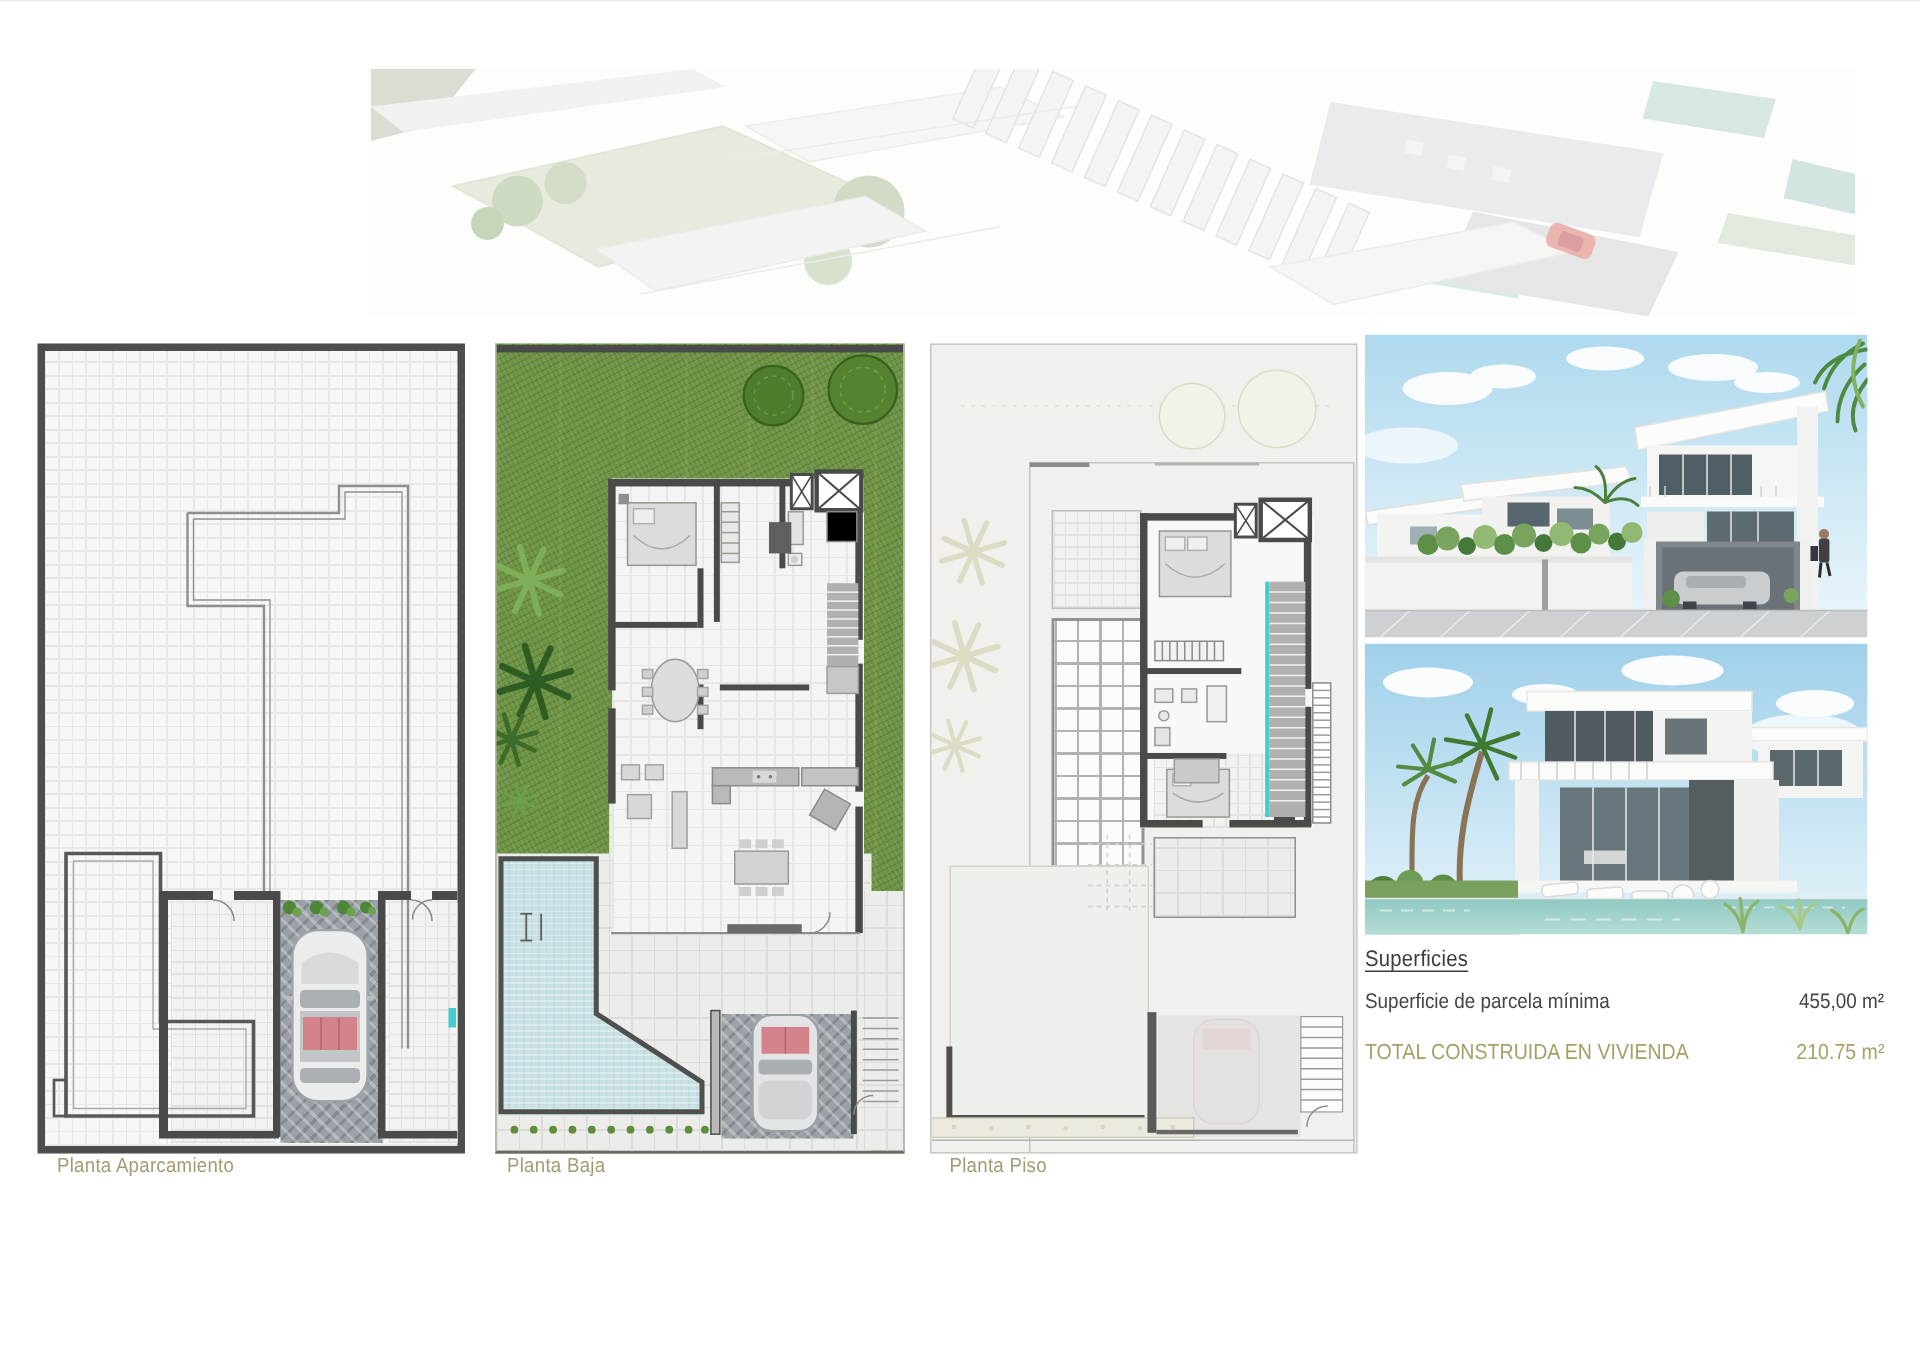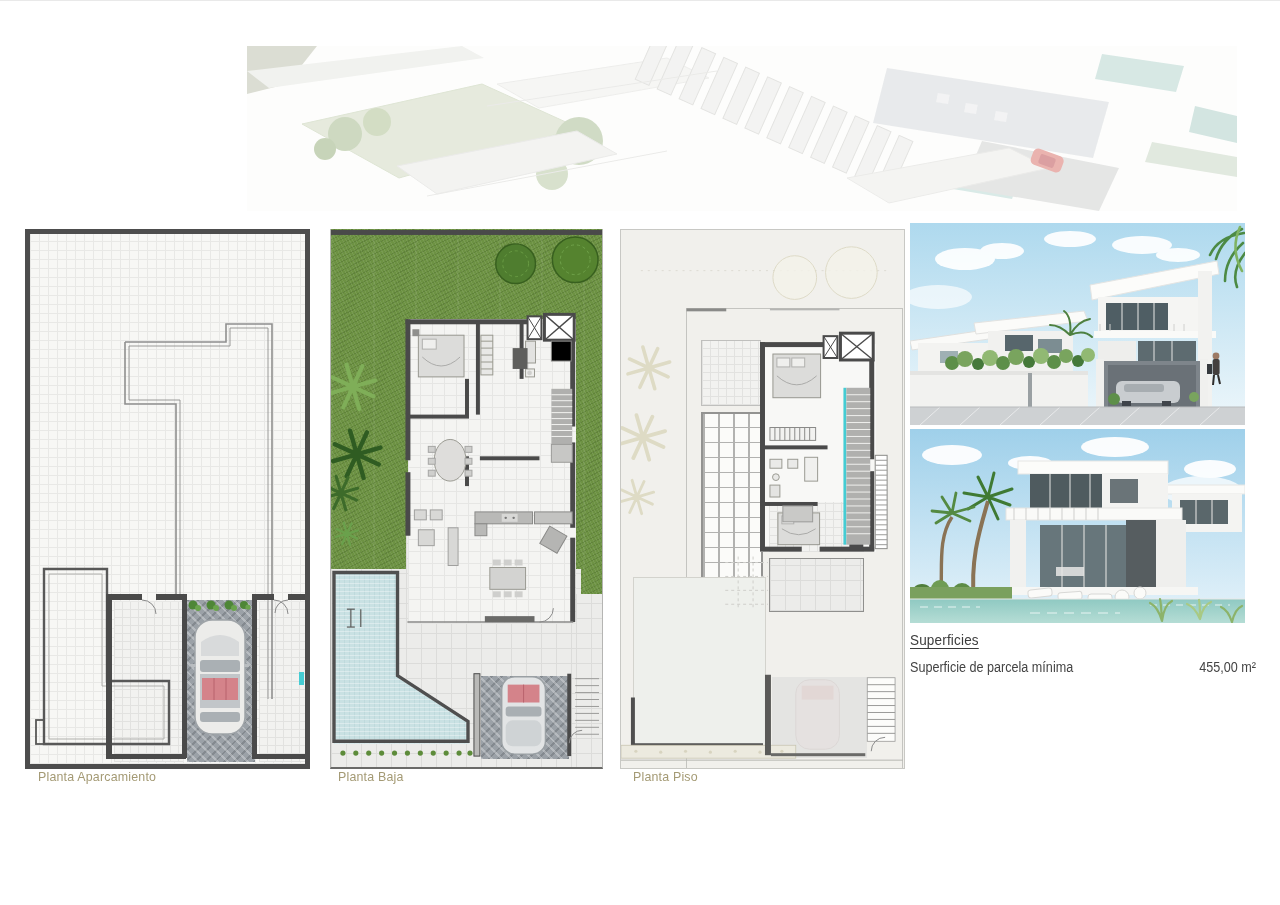--- a/index.html
+++ b/index.html
@@ -759,19 +759,23 @@
   </div>
 
   <div class="abs sup-panel">
     <div class="sup-title cl">Superficies</div>
     <div class="sup-row sup-main">
       <span class="cl">Superficie de parcela mínima</span>
       <span class="cr">455,00 m²</span>
     </div>
     <div class="sup-group">
     </div>
+    <div class="sup-row sup-total">
+      <span class="cl">TOTAL CONSTRUIDA EN VIVIENDA</span>
+      <span class="cr">210.75 m²</span>
+    </div>
   </div>
 
   <div class="abs plan-label" style="left:38px;">Planta Aparcamiento</div>
   <div class="abs plan-label" style="left:338px;">Planta Baja</div>
   <div class="abs plan-label" style="left:633px;">Planta Piso</div>
 
 </div>
 
 </body></html>

